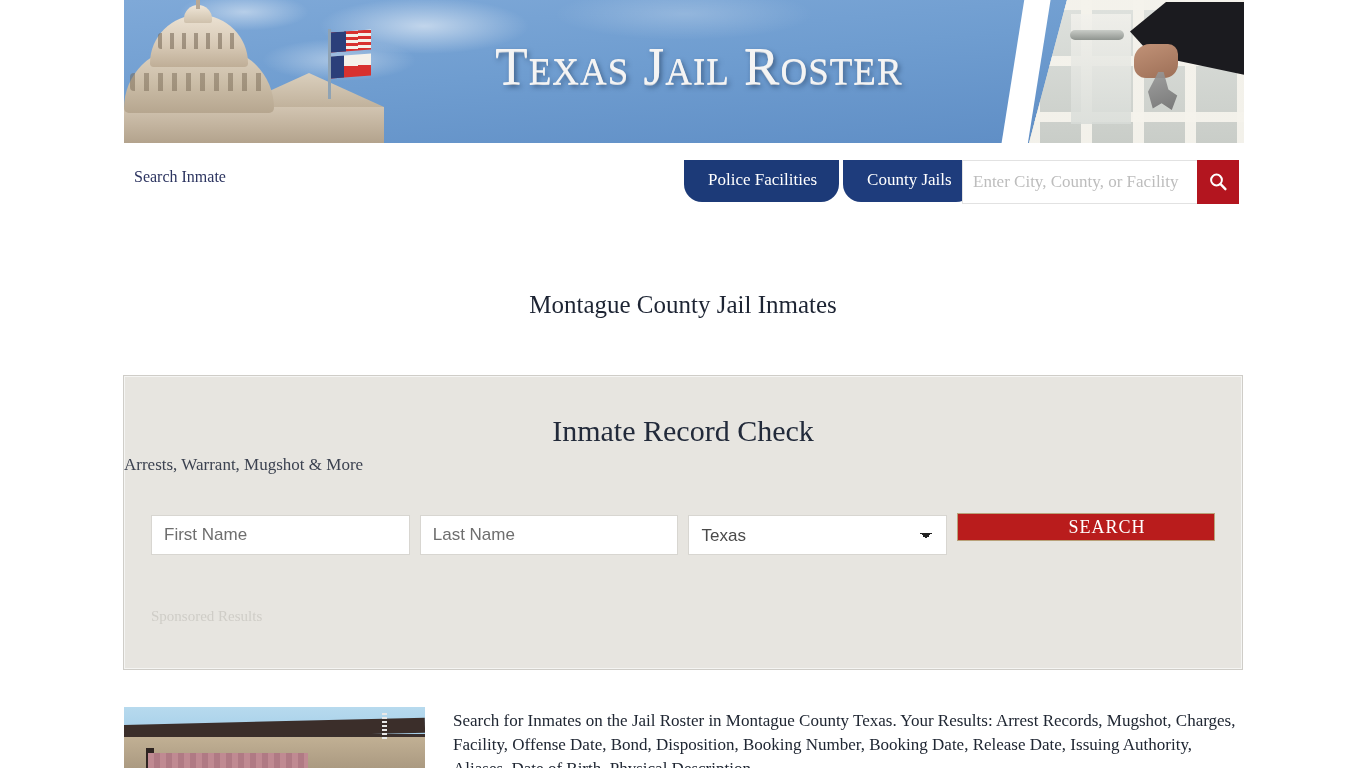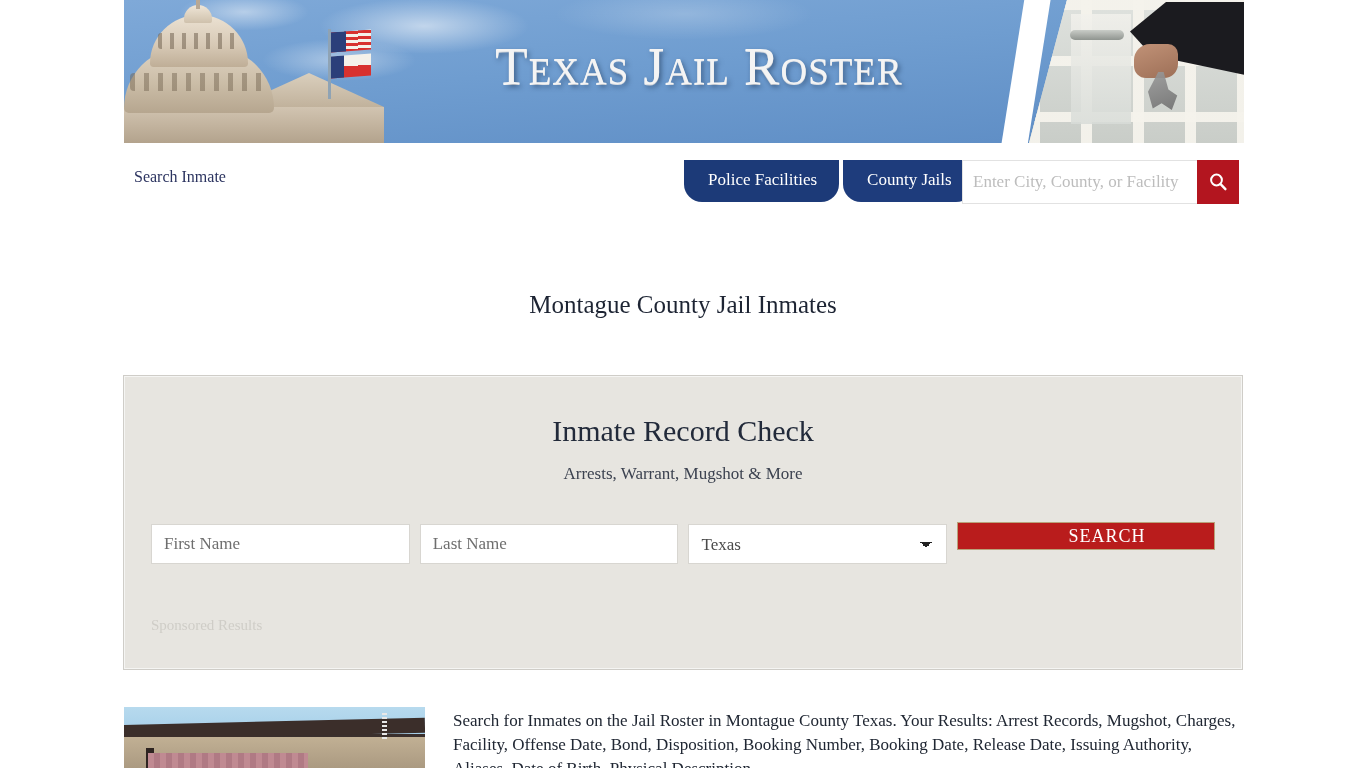--- a/index.html
+++ b/index.html
@@ -206,35 +206,35 @@
     background:#e7e5e0;
     border:1px solid #cfcdc8;
     box-shadow: 0 0 0 1px rgba(255,255,255,.6) inset;
   }
   .panel-title {
     text-align:center; margin-top:38px;
     font-size:30px; color:#222a3a;
     font-family:"Liberation Serif", serif;
   }
   .panel-sub {
-    text-align:center; margin-top:16px;
+    text-align:left; margin-top:7px;
     font-size:17px; color:#3c4250;
     font-family:"Liberation Serif", serif;
   }
   .form-row {
     display:flex; align-items:flex-start; gap:10px;
     margin:40px 27px 0 27px;
   }
   .fld {
     height:40px;
     border:1px solid #d8d6d1;
     background:#ffffff;
     font-size:17px; color:#4a4a4a;
     padding:0 12px;
-    font-family:Liberation Serif, serif;
+    font-family:Liberation Sans, sans-serif;
     outline:none;
   }
   .fld::placeholder{ color:#6e6e6e; }
   .fld-first { width:259px; }
   .fld-last  { width:259px; }
   .fld-state {
     width:259px; height:40px;
     -webkit-appearance:none; appearance:none;
     background:#ffffff;
     background-image: linear-gradient(45deg, transparent 50%, #222 50%), linear-gradient(135deg, #222 50%, transparent 50%);

